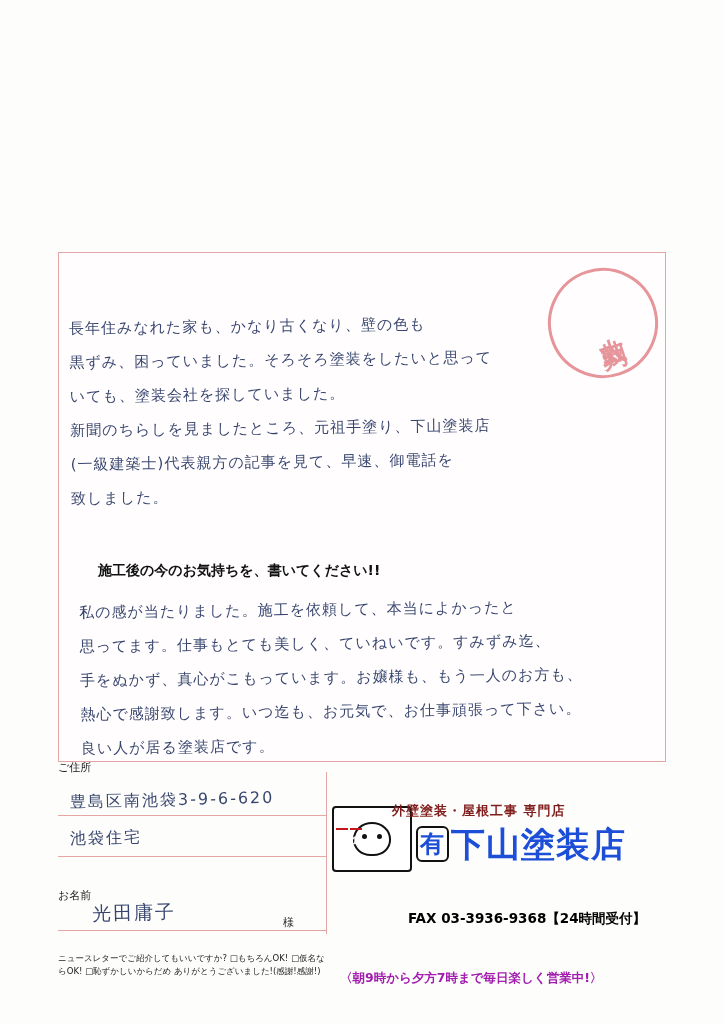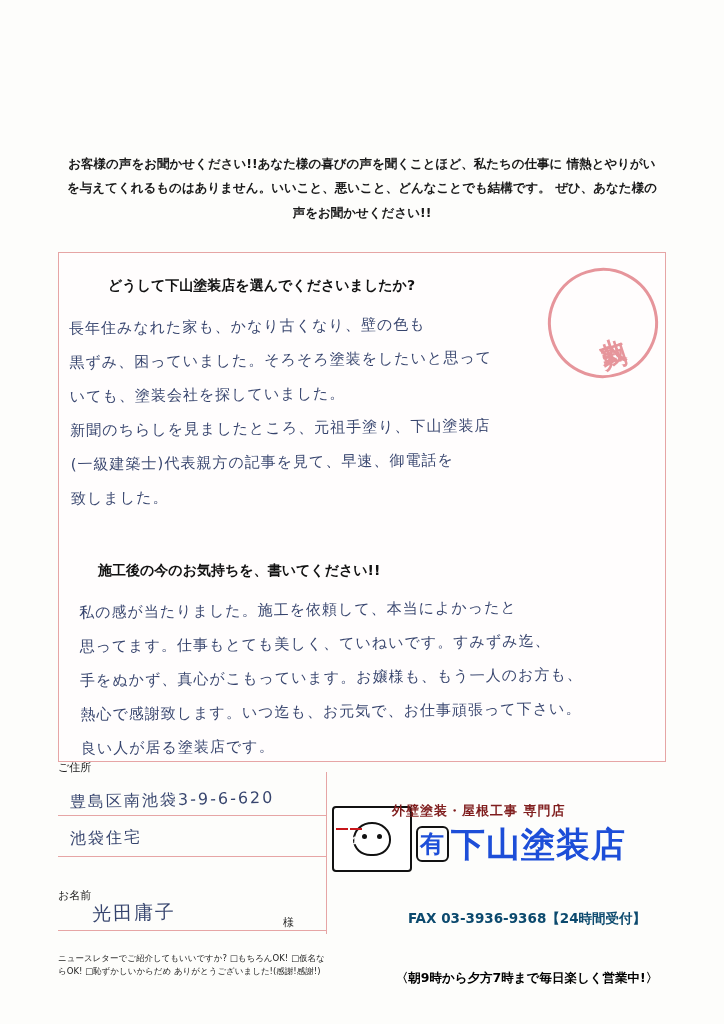--- a/index.html
+++ b/index.html
@@ -183,45 +183,41 @@
   .company-name .maru{
     display:inline-block;border:2px solid #111;border-radius:6px;
     font-size:24px;padding:0 2px;margin-right:2px;vertical-align:4px;
   }
   .company-addr{
     position:absolute;left:404px;top:888px;width:310px;text-align:center;
     font-size:12px;color:#111;font-family:"DejaVu Sans",sans-serif;
   }
   .company-fax{
     position:absolute;left:340px;top:910px;width:374px;text-align:center;
-    font-size:13.5px;font-weight:bold;color:#0c4a6e;font-family:"DejaVu Sans",sans-serif;
+    font-size:13.5px;font-weight:bold;color:#000000;font-family:"DejaVu Sans",sans-serif;
   }
   .company-tel{
     position:absolute;left:340px;top:934px;width:374px;text-align:center;
     font-size:26px;font-weight:bold;color:#111;font-family:"DejaVu Sans",sans-serif;
     white-space:nowrap;
   }
   .company-hours{
-    position:absolute;left:340px;top:970px;width:374px;text-align:center;
-    font-size:12.5px;font-weight:bold;color:#000000;font-family:"DejaVu Sans",sans-serif;
+    position:absolute;left:340px;top:970px;width:374px;
+    font-size:12.5px;font-weight:bold;color:#a21caf;font-family:"DejaVu Sans",sans-serif;
   }
 </style>
 </head>
 <body>
 
 <div class="page">
 
 
-  <div class="lead">お客様の声をお聞かせください!!あなた様の喜びの声を聞くことほど、私たちの仕事に
-情熱とやりがいを与えてくれるものはありません。いいこと、悪いこと、どんなことでも結構です。
-ぜひ、あなた様の声をお聞かせください!!</div>
 
   <div class="body-box"></div>
 
-  <div class="q-label" id="q1">どうして下山塗装店を選んでくださいましたか?</div>
   <div class="hand" id="a1">長年住みなれた家も、かなり古くなり、壁の色も
 黒ずみ、困っていました。そろそろ塗装をしたいと思って
 いても、塗装会社を探していました。
 新聞のちらしを見ましたところ、元祖手塗り、下山塗装店
 (一級建築士)代表親方の記事を見て、早速、御電話を
 致しました。</div>
 
   <div class="seal">
     <span>太鼓判</span>
   </div>

